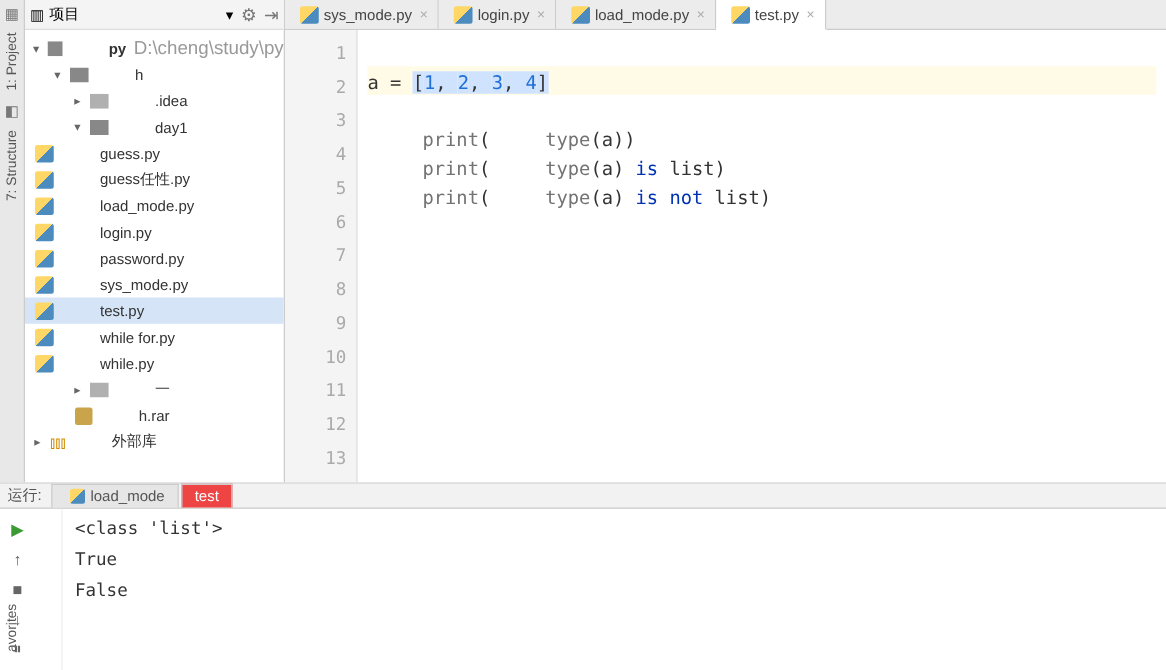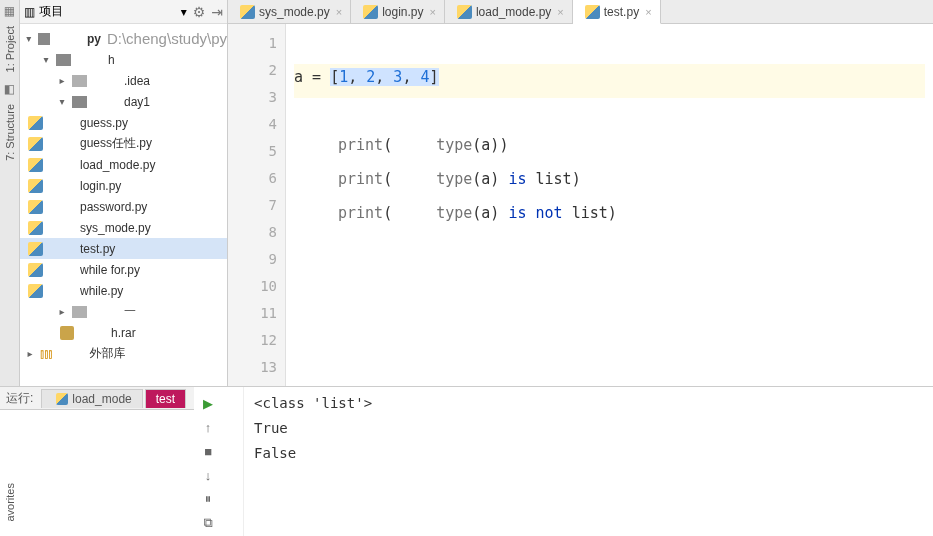--- a/index.html
+++ b/index.html
@@ -109,32 +109,32 @@
   color: #aaa;
 }
 .gutter div { height: 27px; line-height: 27px; }
 .code {
   flex: 1;
   padding: 6px 8px;
   font-family: Consolas, monospace;
   font-size: 15px;
   color: #333;
 }
-.code-line { height: 34px; line-height: 27px; white-space: pre; }
+.code-line { height: 23px; line-height: 27px; white-space: pre; }
 .code-line.hl { background: #fffbe6; }
 .sel { background: #cfe3ff; }
 .num { color: #1e6fd6; }
 .kw2 { color: #0033b3; font-weight: normal; }
 .fn { color: #737373; margin-left: 44px; }
 .bottom-panel {
   height: 150px;
   border-top: 1px solid #ccc;
   background: #fff;
   display: flex;
-  flex-direction: row;
+  flex-direction: column;
 }
 .run-header {
   height: 23px;
   background: #f2f2f2;
   border-bottom: 1px solid #ccc;
   display: flex;
   align-items: center;
   padding: 0 6px;
   font-size: 12px;
   color: #555;
@@ -144,21 +144,21 @@
   padding: 2px 10px;
   background: #e6e6e6;
   border: 1px solid #ccc;
   border-bottom: none;
   margin-right: 2px;
   cursor: pointer;
   display: flex;
   align-items: center;
   justify-content: center;
 }
-.run-tab.active { background: #be185d; color: #fff; }
+.run-tab.active { background: #ef4444; color: #fff; }
 .run-body { flex: 1; display: flex; }
 .run-tools {
   width: 50px;
   display: flex;
   flex-wrap: wrap;
   align-content: flex-start;
   padding: 4px 2px;
   border-right: 1px solid #eee;
 }
 .run-tool {

